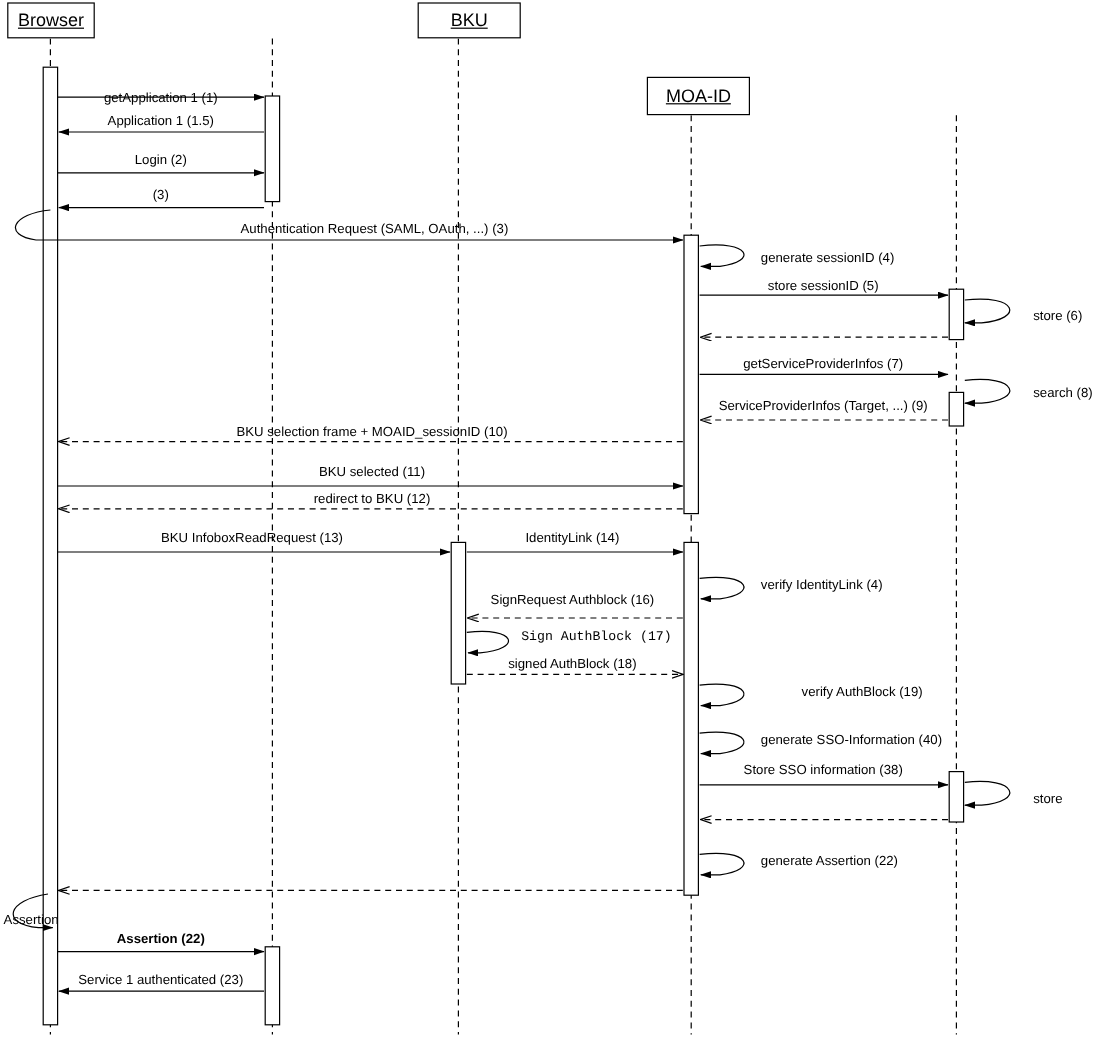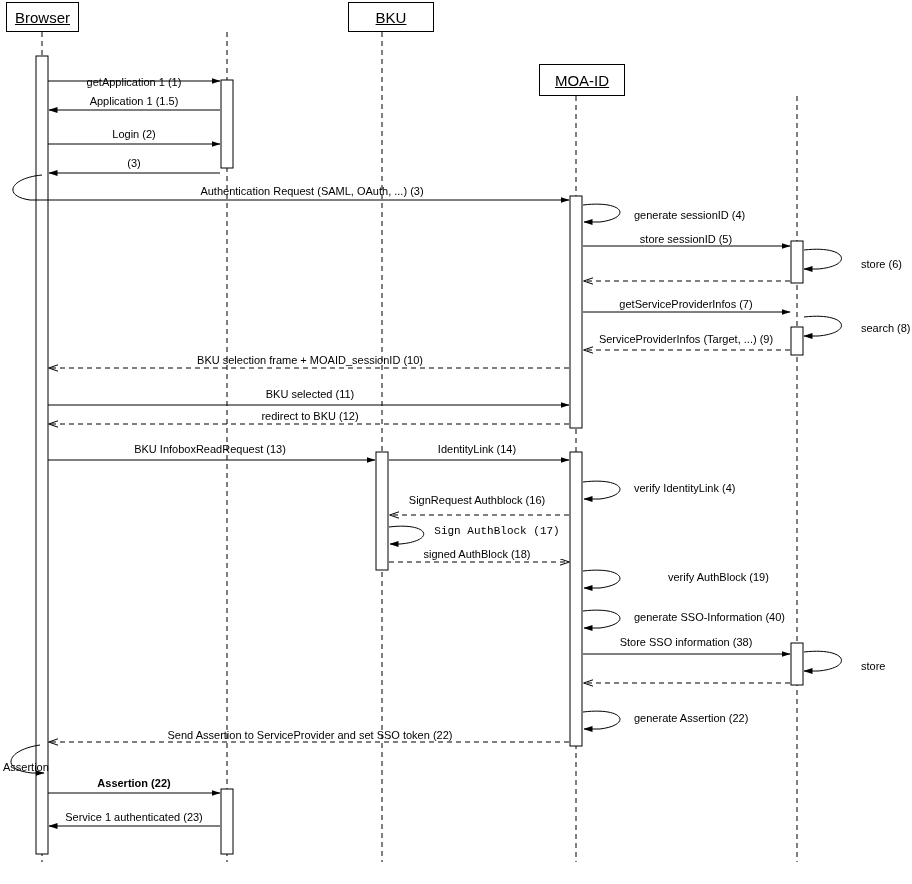--- a/index.html
+++ b/index.html
@@ -177,18 +177,17 @@
   <div class="msg-label center" style="left:477px; top:443px;">IdentityLink (14)</div>
   <div class="msg-label" style="left:634px; top:482px;">verify IdentityLink (4)</div>
   <div class="msg-label center" style="left:477px; top:494px;">SignRequest Authblock (16)</div>
   <div class="msg-label center" style="left:497px; top:525px;font-family:Liberation Mono, monospace;">Sign AuthBlock (17)</div>
   <div class="msg-label center" style="left:477px; top:548px;">signed AuthBlock (18)</div>
   <div class="msg-label" style="left:668px; top:571px;">verify AuthBlock (19)</div>
   <div class="msg-label" style="left:634px; top:611px;">generate SSO-Information (40)</div>
   <div class="msg-label center" style="left:686px; top:636px;">Store SSO information (38)</div>
   <div class="msg-label" style="left:861px; top:660px;">store</div>
   <div class="msg-label" style="left:634px; top:712px;">generate Assertion (22)</div>
-  <div class="msg-label center" style="left:310px; top:729px;">Send Assertion to ServiceProvider and set SSO token (22)</div>
   <div class="msg-label" style="left:3px;   top:761px;">Assertion</div>
   <div class="msg-label center" style="left:134px; top:777px;font-weight:bold;">Assertion (22)</div>
   <div class="msg-label center" style="left:134px; top:811px;">Service 1 authenticated (23)</div>
 
 </div>
 
 </body></html>

